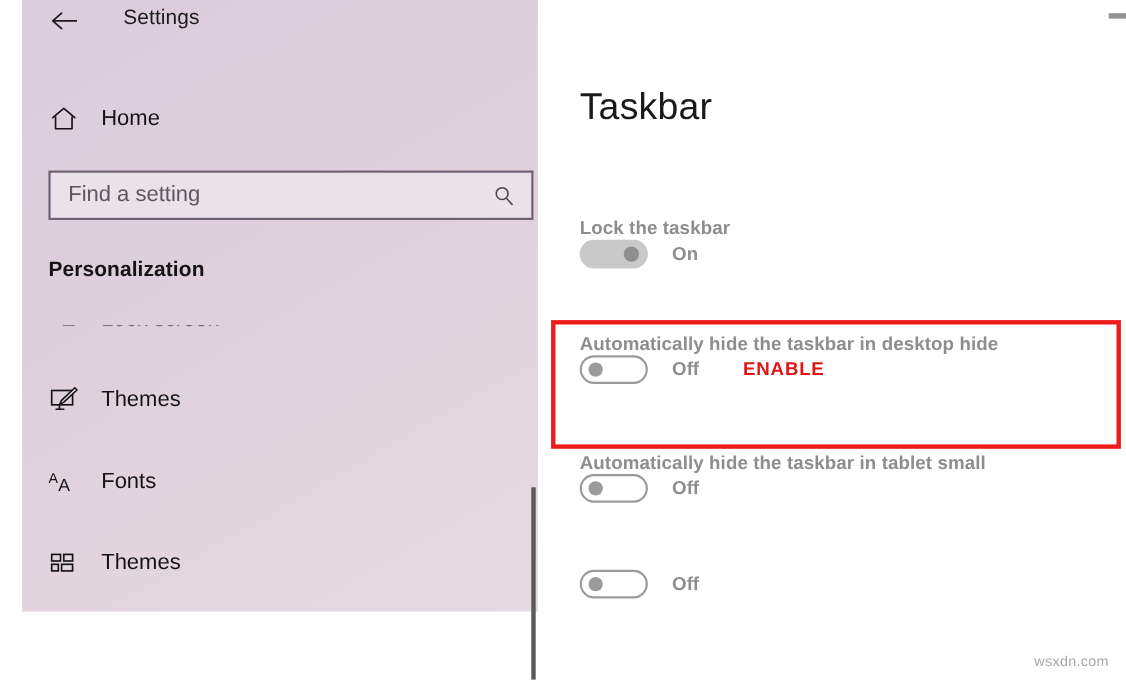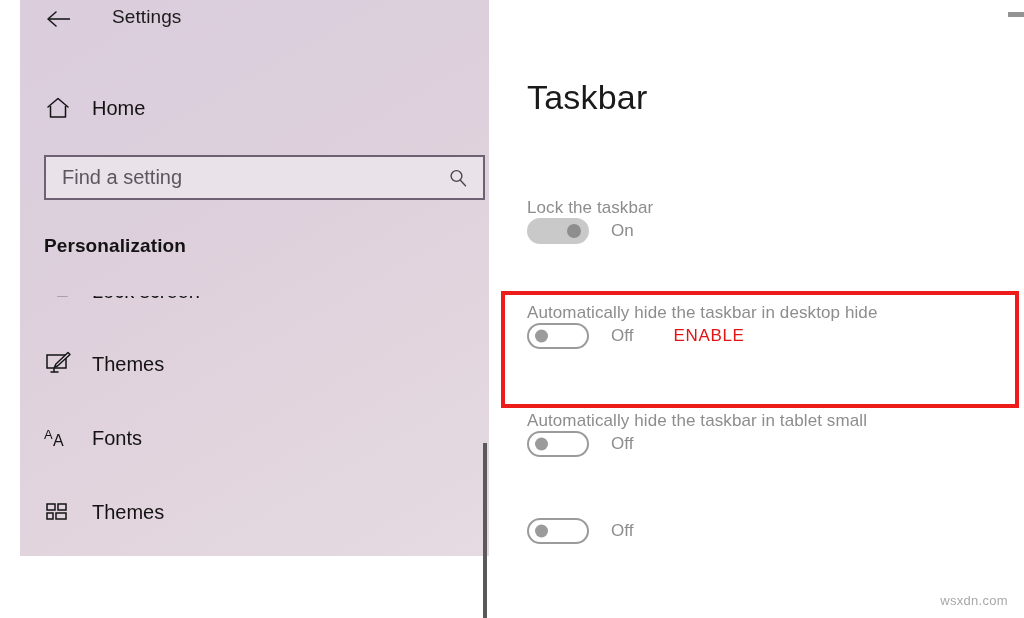--- a/index.html
+++ b/index.html
@@ -229,21 +229,21 @@
     position: absolute;
     left: 38px;
     top: 78px;
     font-size: 34px;
     color: #1a1a1a;
     font-weight: normal;
     letter-spacing: 0.2px;
     white-space: nowrap;
   }
 
-  .setting-block { position: absolute; left: 38px; }
+  .setting-block { position: absolute; left: 38px; font-weight: bold; }
   .setting-block.b0 { top: 198px; }
   .setting-block.b1 { top: 303px; }
   .setting-block.b2 { top: 411px; }
   .setting-block.b3 { top: 518px; }
 
   .setting-label {
     font-size: 17px;
     color: #8d8d8d;
     white-space: nowrap;
     letter-spacing: 0.1px;

